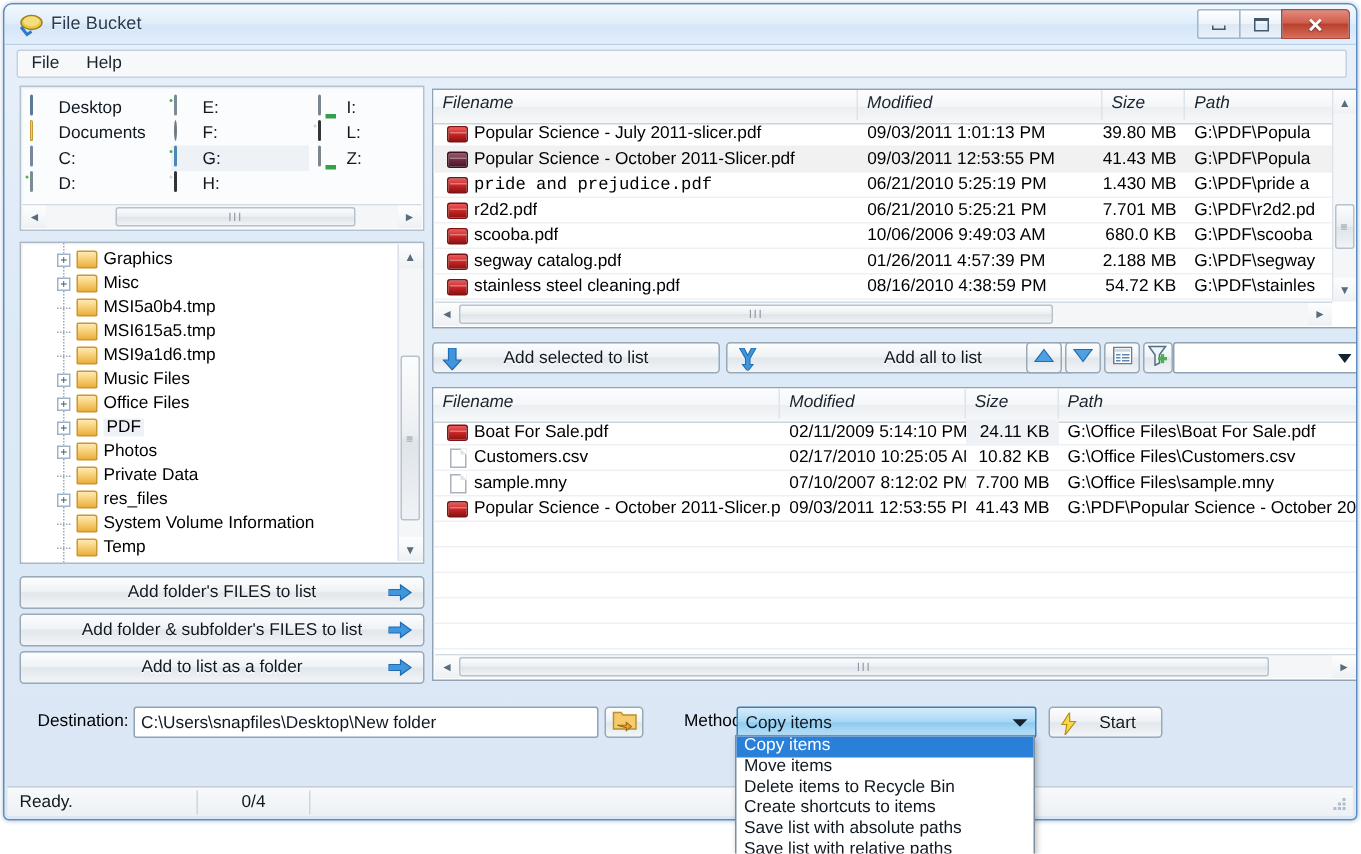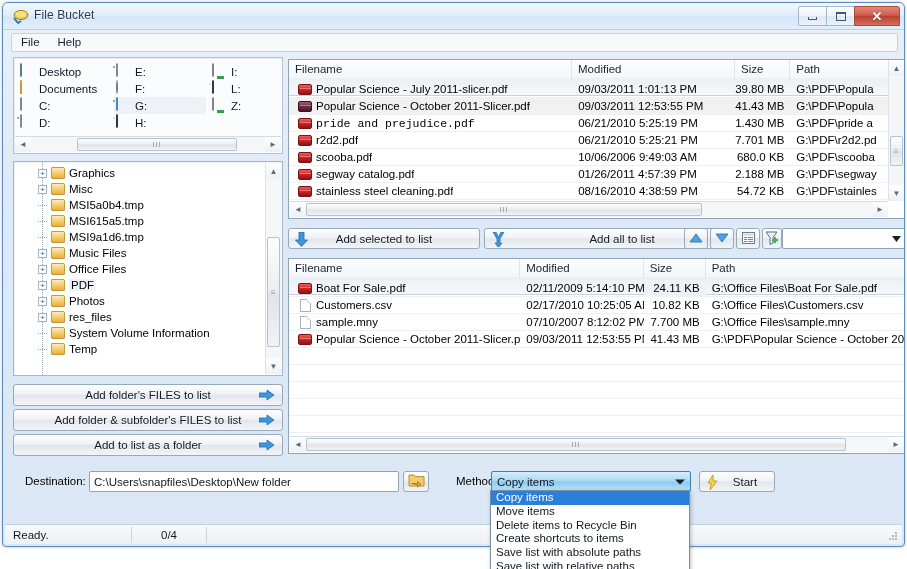--- a/index.html
+++ b/index.html
@@ -199,24 +199,25 @@
   }
 
   
   .listview {
     position:absolute; background:#fff; border:1px solid #8fa3b5;
   }
   #top-list  { left: 285px; top: 56px;  width: 618px; height: 160px; }
   #bottom-list { left: 285px; top: 255px; width: 618px; height: 196px; }
 
   .lv-header {
-    position:absolute; left:0; top:0; right:0; height:36px;
+    position:absolute; left:0; top:0; right:0; height:23px;
     background: linear-gradient(180deg,#fdfdfe 0%,#f4f6f8 50%,#eceff2 51%,#f6f8fa 100%);
     border-bottom:1px solid #c9d3dc;
     display:flex;
+    font-style:italic;
   }
   .lv-th {
     font-size:11.5px; color:#1a242e; padding:3px 0 0 6px;
     border-right:1px solid #dde4ea; height:20px; overflow:hidden; white-space:nowrap;
   }
   .lv-body { position:absolute; left:0; top:21px; right:0; bottom:0; overflow:hidden; }
   .lv-row {
     height:17px; display:flex; align-items:center;
     border-bottom:1px solid #eef1f4; font-size:11.5px; white-space:nowrap;
   }
@@ -448,20 +449,25 @@
             </div>
             <div class="tree-row">
               <span class="expander">+</span>
               <span class="tfold"></span>
               <span class="tlabel sel">PDF</span>
             </div>
             <div class="tree-row">
               <span class="expander">+</span>
               <span class="tfold"></span>
               <span class="tlabel">Photos</span>
+            </div>
+            <div class="tree-row">
+              <span class="dash"></span>
+              <span class="tfold"></span>
+              <span class="tlabel">Private Data</span>
             </div>
             <div class="tree-row">
               <span class="expander">+</span>
               <span class="tfold"></span>
               <span class="tlabel">res_files</span>
             </div>
             <div class="tree-row">
               <span class="dash"></span>
               <span class="tfold"></span>
               <span class="tlabel">System Volume Information</span>

